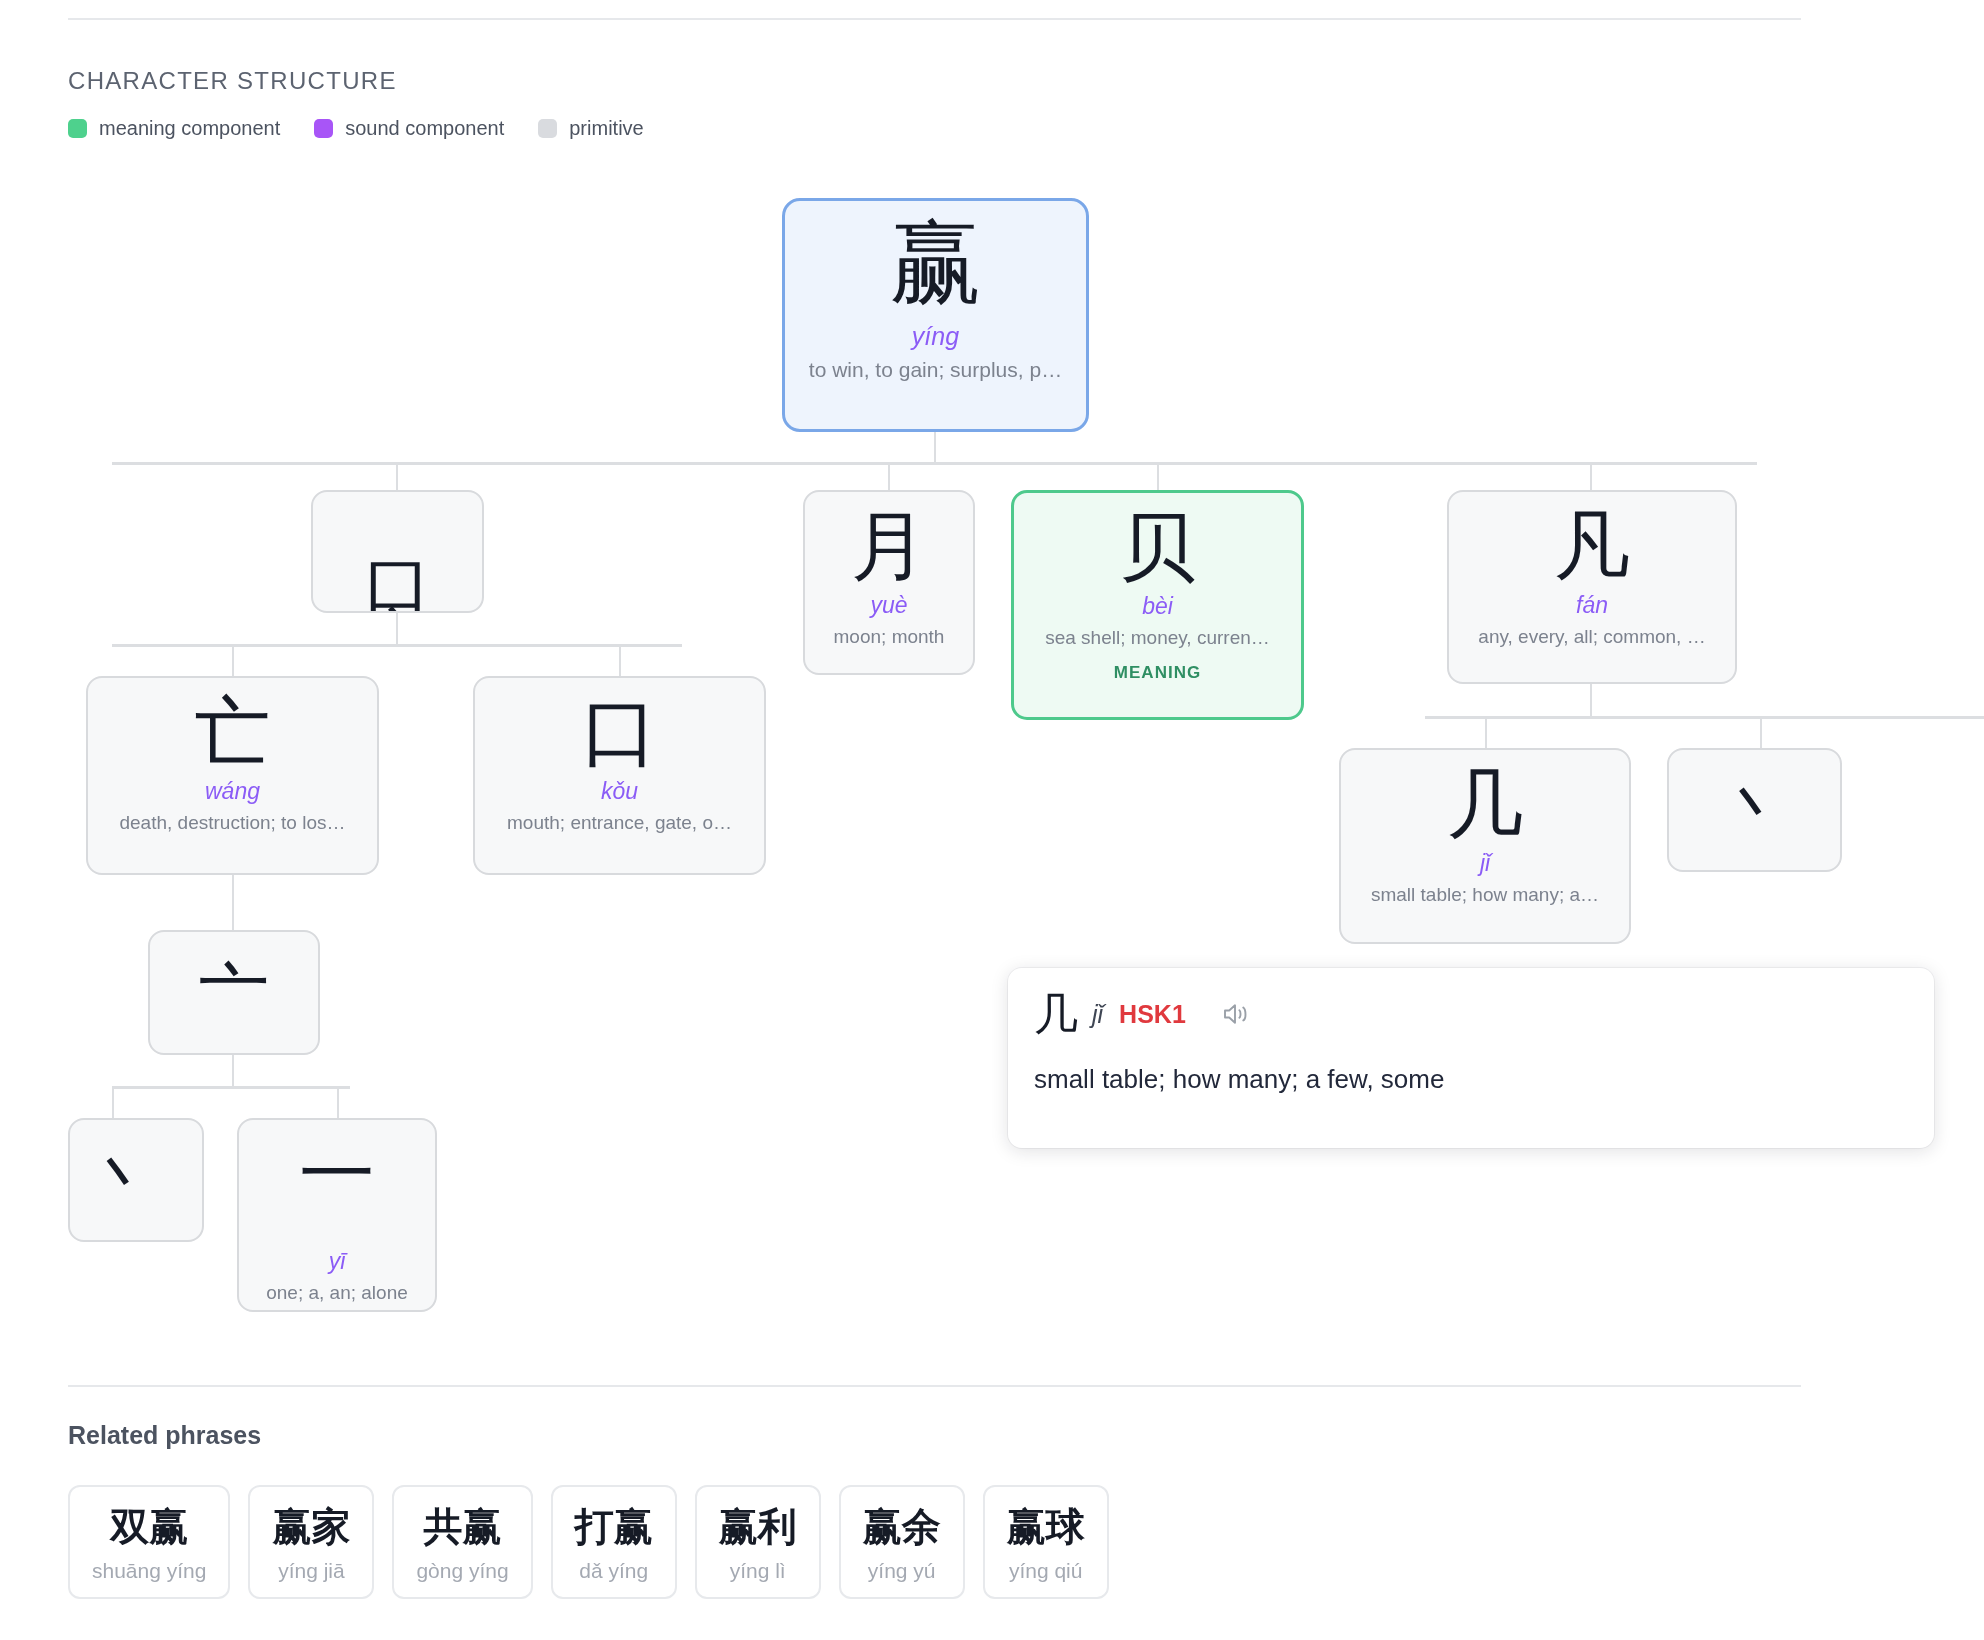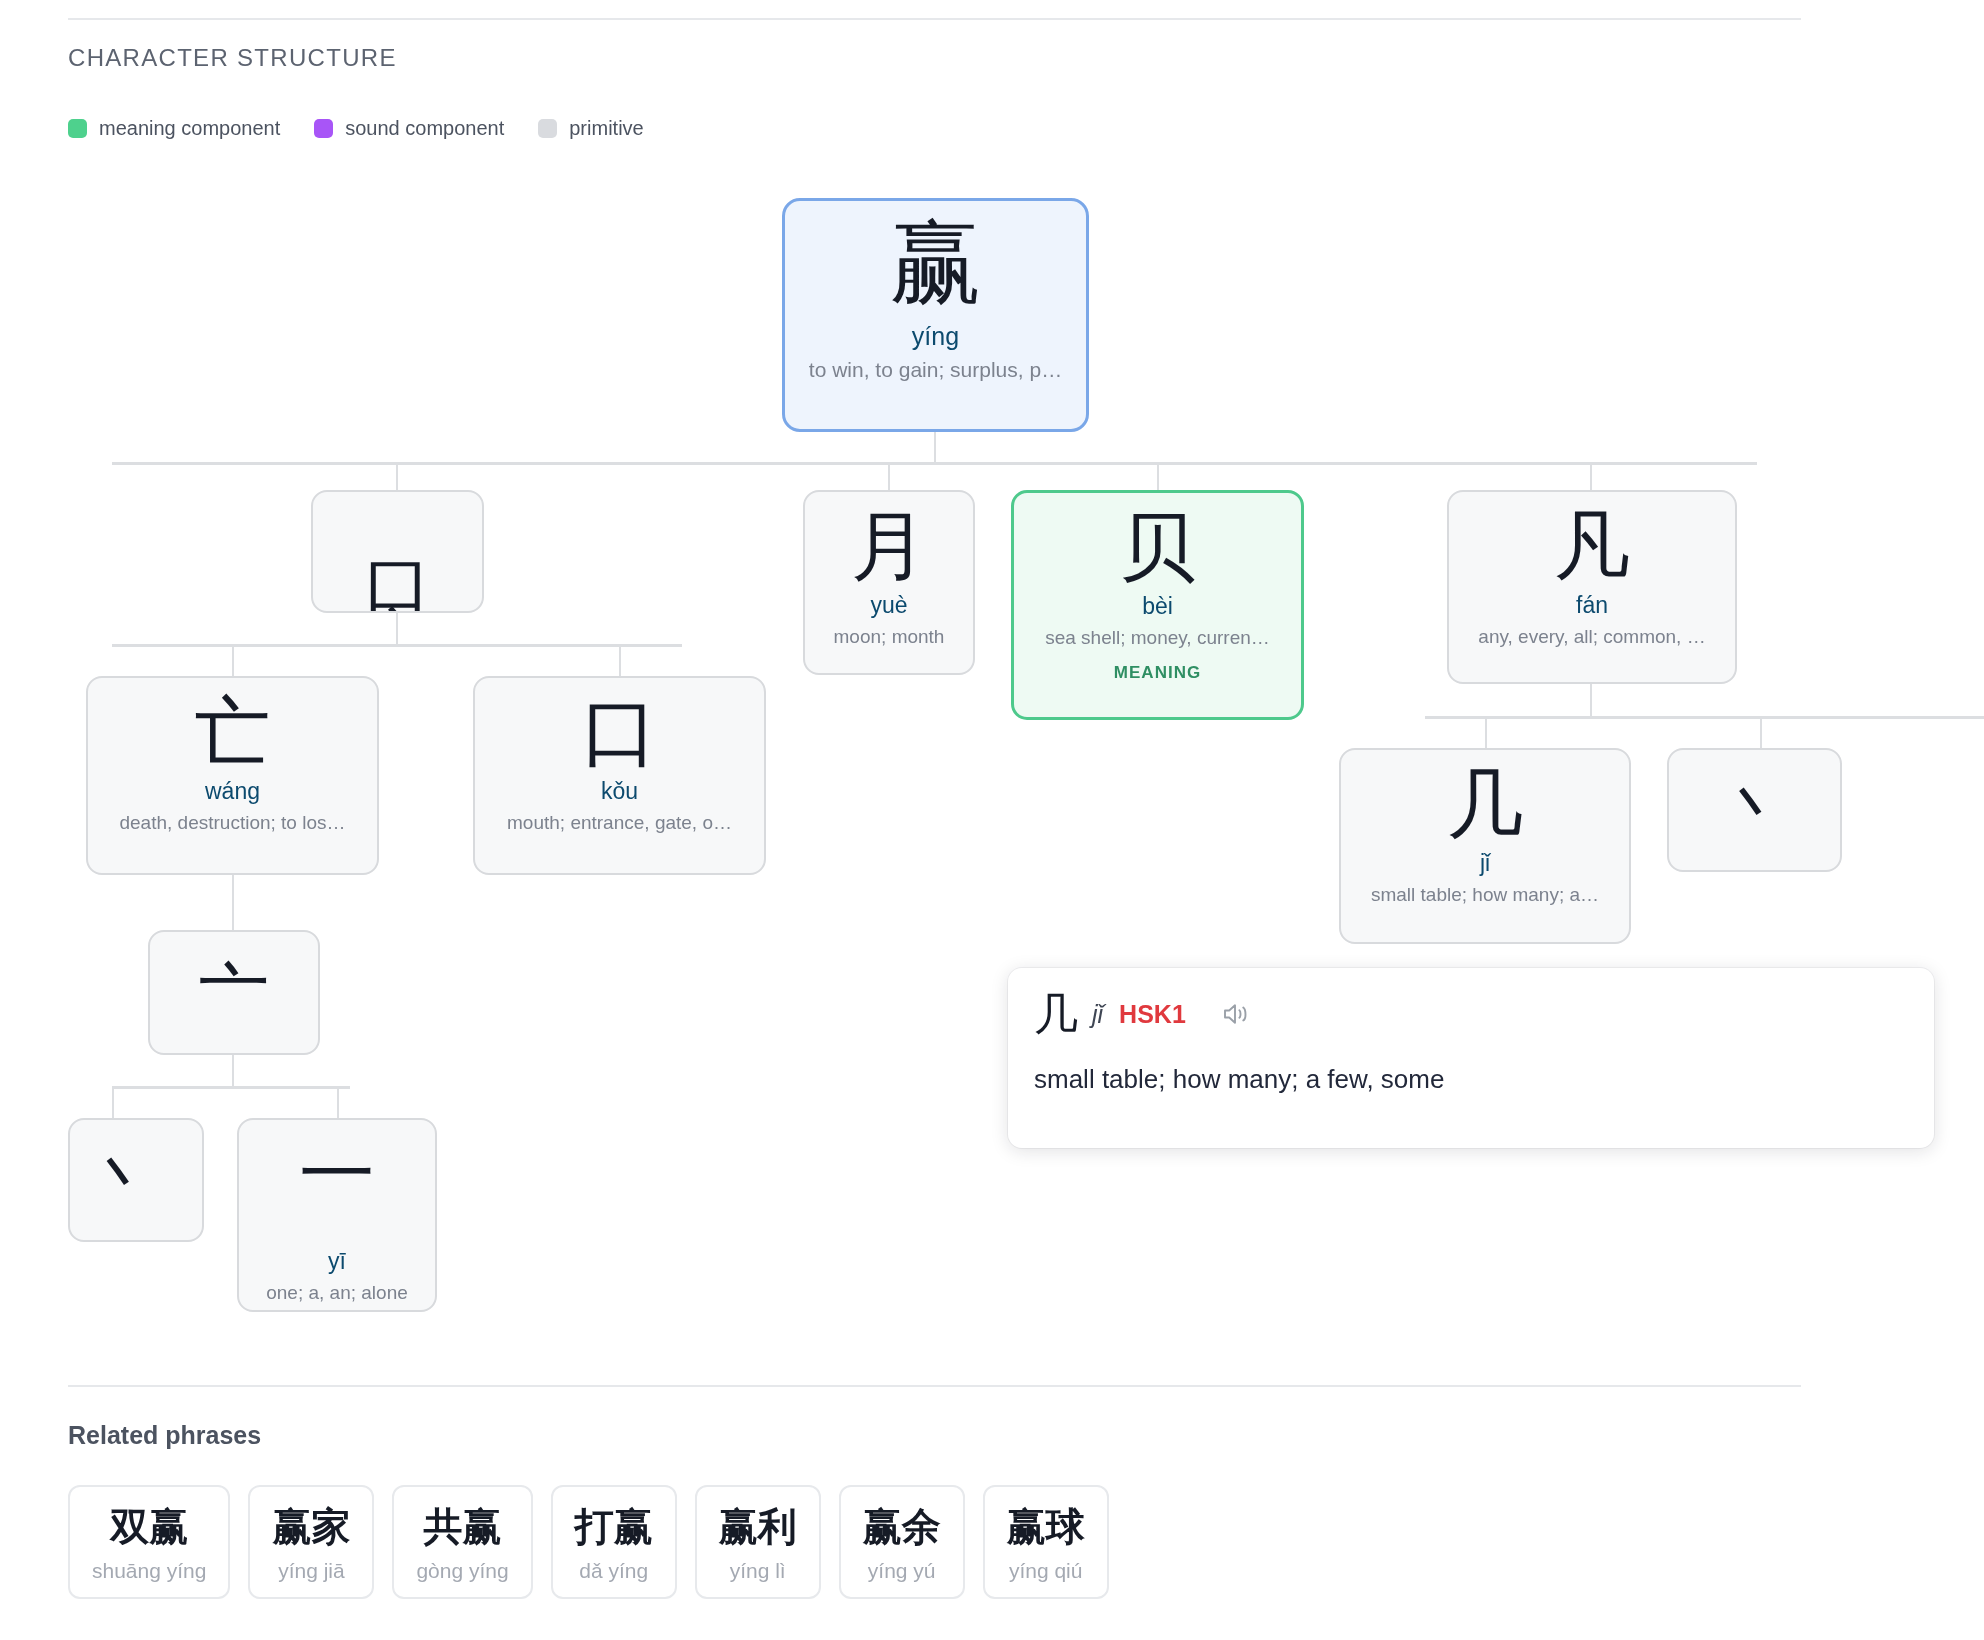--- a/index.html
+++ b/index.html
@@ -17,21 +17,21 @@
   
   .top-divider {
     position: absolute;
     left: 68px; top: 18px; width: 1733px; height: 2px;
     background: #e6e8eb;
   }
 
   
   .section-title {
     position: absolute;
-    left: 68px; top: 44px;
+    left: 68px; top: 67px;
     font-size: 24px;
     letter-spacing: 1.3px;
     color: #5c6370;
     font-weight: 400;
   }
 
   
   .legend {
     position: absolute;
     left: 68px; top: 117px;
@@ -82,23 +82,24 @@
   .node .glyph {
     font-family: "DejaVu Sans", sans-serif;
     font-size: 76px;
     line-height: 1.05;
     color: #161b26;
     font-weight: 400;
     white-space: nowrap;
   }
   .node .pinyin {
     font-size: 23px;
-    color: #0c4a6e;
+    color: #8b5cf6;
     margin-top: 6px;
     white-space: nowrap;
+    font-style: italic;
   }
   .node .gloss {
     font-size: 19px;
     color: #7c828e;
     margin-top: 7px;
     white-space: nowrap;
     max-width: 100%;
     overflow: hidden;
     text-overflow: ellipsis;
     padding: 0 6px;

